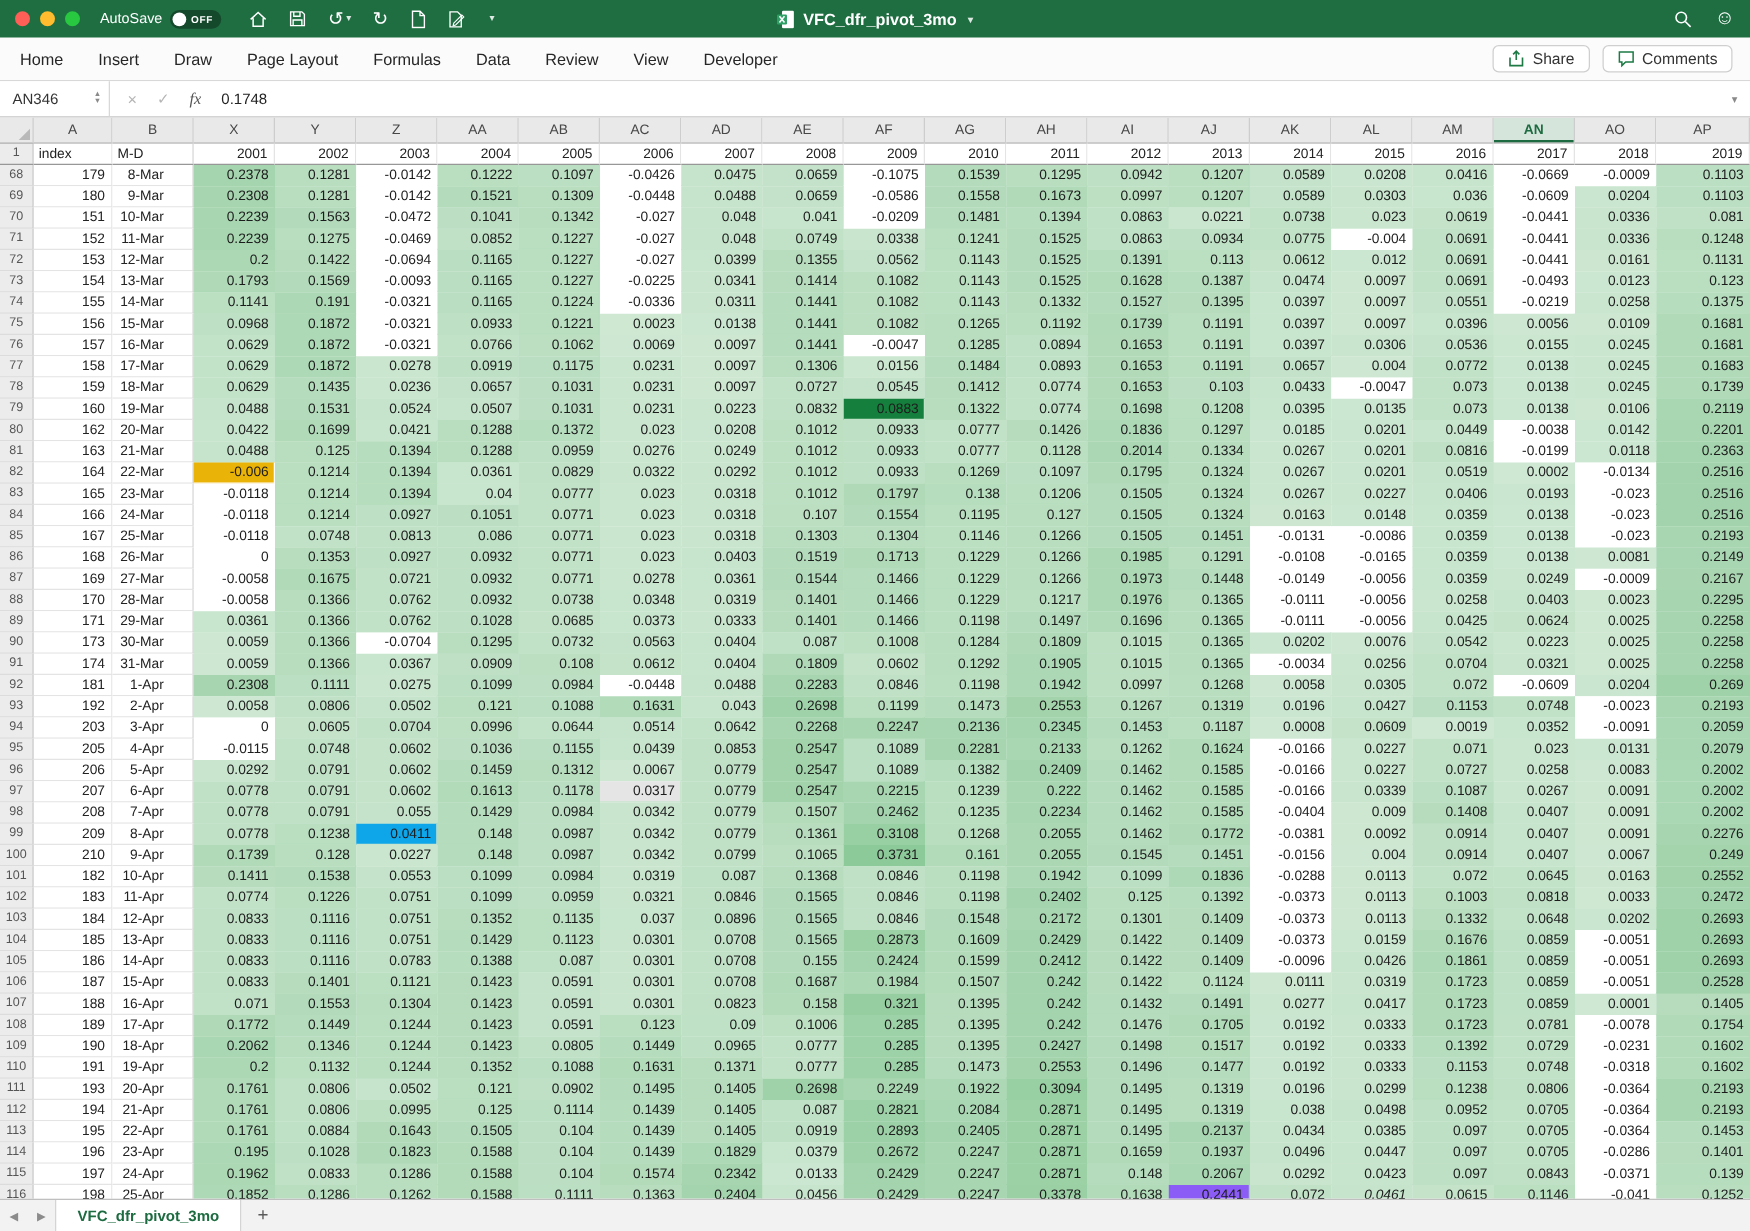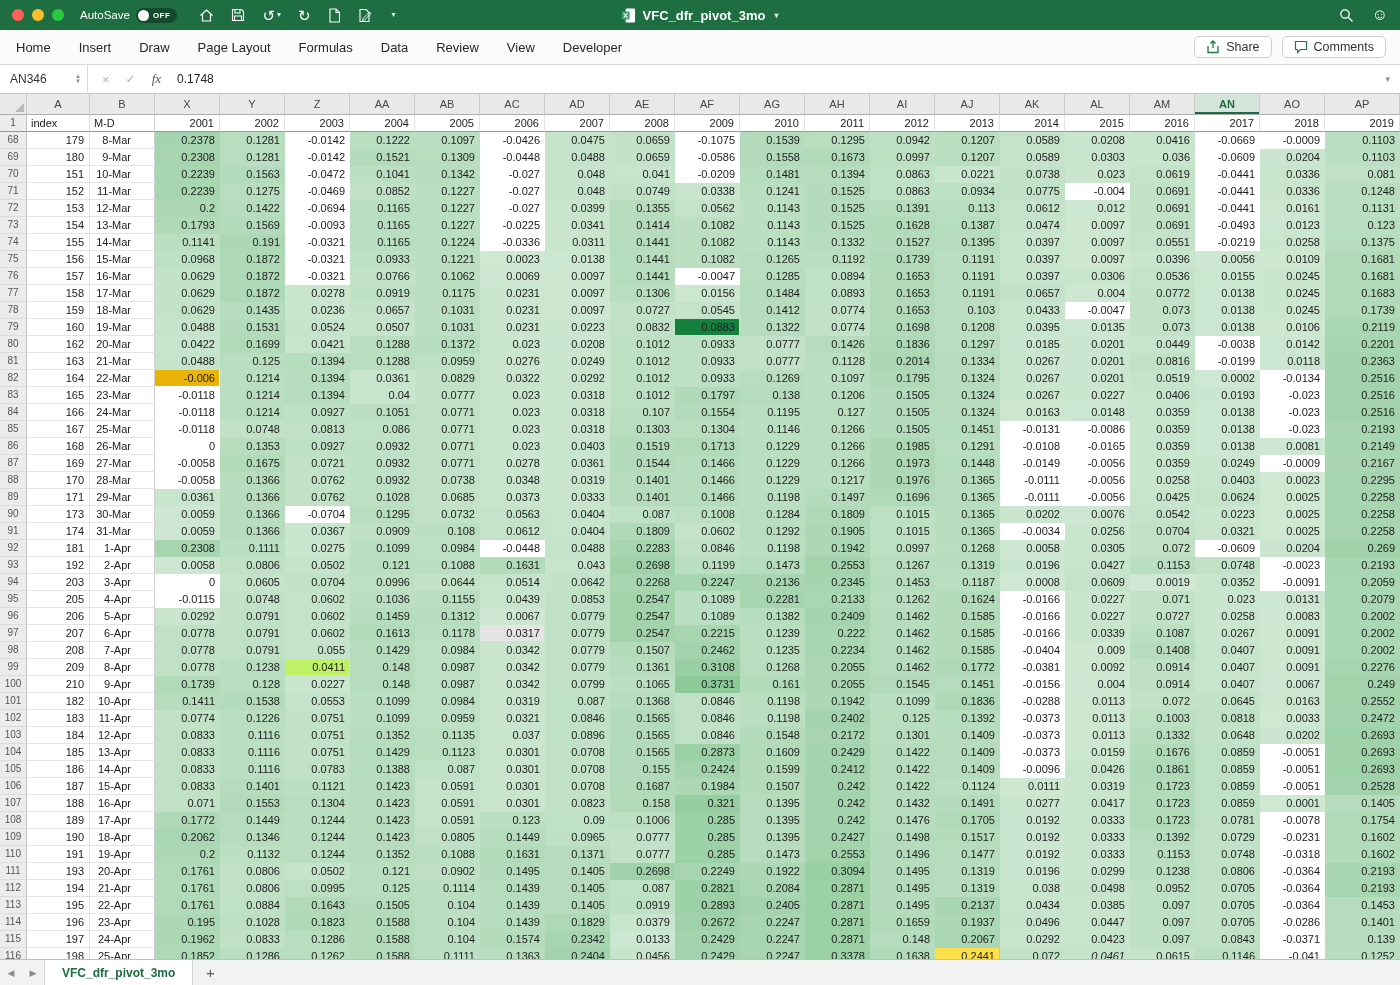--- a/index.html
+++ b/index.html
@@ -1017,21 +1017,21 @@
           <td class="num" style="background-color: rgb(199, 229, 205); border-right-color: rgb(199, 229, 205); border-bottom-color: rgb(199, 229, 205);">0.0407</td>
           <td class="num" style="background-color: rgb(205, 231, 209); border-right-color: rgb(205, 231, 209); border-bottom-color: rgb(205, 231, 209);">0.0091</td>
           <td class="num" style="background-color: rgb(171, 216, 180); border-right-color: rgb(171, 216, 180); border-bottom-color: rgb(171, 216, 180);">0.2002</td>
         </tr>
         <tr>
           <th class="rh">99</th>
           <td class="txt">209</td>
           <td class="txt date bcol">8-Apr</td>
           <td class="num" style="background-color: rgb(193, 225, 199); border-right-color: rgb(193, 225, 199); border-bottom-color: rgb(193, 225, 199);">0.0778</td>
           <td class="num" style="background-color: rgb(185, 222, 192); border-right-color: rgb(185, 222, 192); border-bottom-color: rgb(185, 222, 192);">0.1238</td>
-          <td class="num" style="background-color: #bef264; border-right-color: rgb(199, 228, 204); border-bottom-color: rgb(199, 228, 204); margin-left: 12px;">0.0411</td>
+          <td class="num" style="background-color: #0ea5e9; border-right-color: rgb(199, 228, 204); border-bottom-color: rgb(199, 228, 204); margin-left: 12px;">0.0411</td>
           <td class="num" style="background-color: rgb(181, 220, 188); border-right-color: rgb(181, 220, 188); border-bottom-color: rgb(181, 220, 188);">0.148</td>
           <td class="num" style="background-color: rgb(189, 224, 196); border-right-color: rgb(189, 224, 196); border-bottom-color: rgb(189, 224, 196);">0.0987</td>
           <td class="num" style="background-color: rgb(201, 229, 206); border-right-color: rgb(201, 229, 206); border-bottom-color: rgb(201, 229, 206);">0.0342</td>
           <td class="num" style="background-color: rgb(193, 225, 199); border-right-color: rgb(193, 225, 199); border-bottom-color: rgb(193, 225, 199);">0.0779</td>
           <td class="num" style="background-color: rgb(183, 221, 190); border-right-color: rgb(183, 221, 190); border-bottom-color: rgb(183, 221, 190);">0.1361</td>
           <td class="num" style="background-color: rgb(152, 207, 163); border-right-color: rgb(152, 207, 163); border-bottom-color: rgb(152, 207, 163);">0.3108</td>
           <td class="num" style="background-color: rgb(184, 222, 191); border-right-color: rgb(184, 222, 191); border-bottom-color: rgb(184, 222, 191);">0.1268</td>
           <td class="num" style="background-color: rgb(171, 215, 179); border-right-color: rgb(171, 215, 179); border-bottom-color: rgb(171, 215, 179);">0.2055</td>
           <td class="num" style="background-color: rgb(181, 220, 188); border-right-color: rgb(181, 220, 188); border-bottom-color: rgb(181, 220, 188);">0.1462</td>
           <td class="num" style="background-color: rgb(175, 217, 183); border-right-color: rgb(175, 217, 183); border-bottom-color: rgb(175, 217, 183);">0.1772</td>
@@ -1435,21 +1435,21 @@
           <td class="num" style="background-color: rgb(184, 222, 191); border-right-color: rgb(184, 222, 191); border-bottom-color: rgb(184, 222, 191);">0.1262</td>
           <td class="num" style="background-color: rgb(179, 219, 186); border-right-color: rgb(179, 219, 186); border-bottom-color: rgb(179, 219, 186);">0.1588</td>
           <td class="num" style="background-color: rgb(187, 223, 194); border-right-color: rgb(187, 223, 194); border-bottom-color: rgb(187, 223, 194);">0.1111</td>
           <td class="num" style="background-color: rgb(183, 221, 190); border-right-color: rgb(183, 221, 190); border-bottom-color: rgb(183, 221, 190);">0.1363</td>
           <td class="num" style="background-color: rgb(164, 212, 174); border-right-color: rgb(164, 212, 174); border-bottom-color: rgb(164, 212, 174);">0.2404</td>
           <td class="num" style="background-color: rgb(199, 228, 204); border-right-color: rgb(199, 228, 204); border-bottom-color: rgb(199, 228, 204);">0.0456</td>
           <td class="num" style="background-color: rgb(164, 212, 173); border-right-color: rgb(164, 212, 173); border-bottom-color: rgb(164, 212, 173);">0.2429</td>
           <td class="num" style="background-color: rgb(167, 214, 176); border-right-color: rgb(167, 214, 176); border-bottom-color: rgb(167, 214, 176);">0.2247</td>
           <td class="num" style="background-color: rgb(155, 208, 165); border-right-color: rgb(155, 208, 165); border-bottom-color: rgb(155, 208, 165);">0.3378</td>
           <td class="num" style="background-color: rgb(178, 219, 185); border-right-color: rgb(178, 219, 185); border-bottom-color: rgb(178, 219, 185);">0.1638</td>
-          <td class="num" style="background-color: #fde047; border-right-color: rgb(164, 212, 173); border-bottom-color: rgb(164, 212, 173);">0.2441</td>
+          <td class="num" style="background-color: #8b5cf6; border-right-color: rgb(164, 212, 173); border-bottom-color: rgb(164, 212, 173);">0.2441</td>
           <td class="num" style="background-color: rgb(194, 226, 200); border-right-color: rgb(194, 226, 200); border-bottom-color: rgb(194, 226, 200);">0.072</td>
           <td class="num" style="background-color: rgb(198, 228, 204); border-right-color: rgb(198, 228, 204); border-bottom-color: rgb(198, 228, 204); font-style: italic;">0.0461</td>
           <td class="num" style="background-color: rgb(196, 227, 201); border-right-color: rgb(196, 227, 201); border-bottom-color: rgb(196, 227, 201);">0.0615</td>
           <td class="num" style="background-color: rgb(186, 223, 193); border-right-color: rgb(186, 223, 193); border-bottom-color: rgb(186, 223, 193);">0.1146</td>
           <td class="num" style="background-color: rgb(255, 255, 255); border-right-color: rgb(255, 255, 255); border-bottom-color: rgb(255, 255, 255);">-0.041</td>
           <td class="num" style="background-color: rgb(185, 222, 191); border-right-color: rgb(185, 222, 191); border-bottom-color: rgb(185, 222, 191);">0.1252</td>
         </tr>
       </tbody>
   </table>
 </div>

